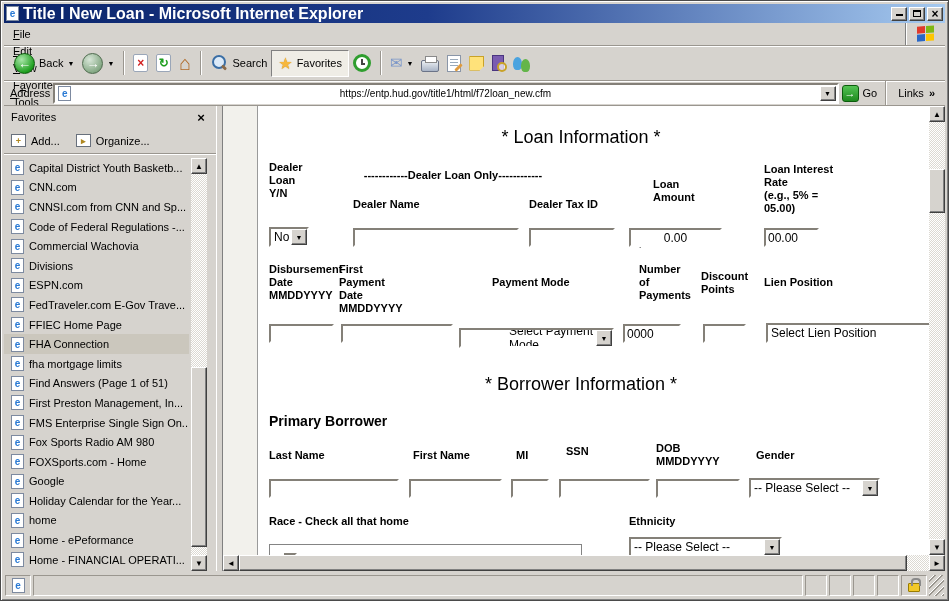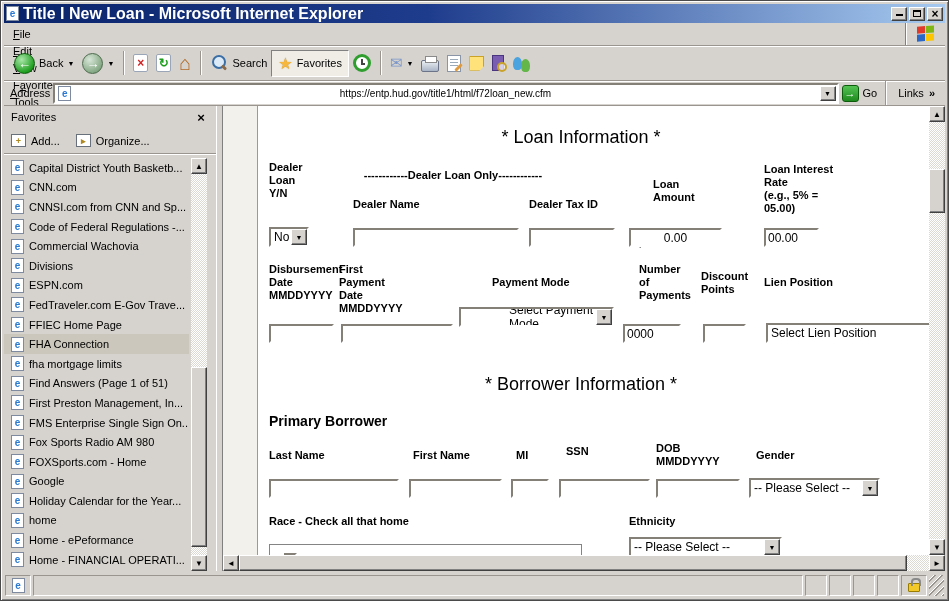--- a/index.html
+++ b/index.html
@@ -414,21 +414,21 @@
         <div class="lbl" style="left:236px;top:170px;margin-left:33px;">Payment Mode</div>
         <div class="lbl" style="left:416px;top:157px;">Number
 of
 Payments</div>
         <div class="lbl" style="left:478px;top:164px;">Discount
 Points</div>
         <div class="lbl" style="left:541px;top:170px;">Lien Position</div>
 
         <input class="tb" style="left: 46px; top: 218px; width: 65px;" readonly="" value="">
         <input class="tb" style="left: 118px; top: 218px; width: 112px;" readonly="" value="">
-        <div class="dd" style="left:236px;top:201px;width:155px;padding-left:48px;">
+        <div class="dd" style="left:236px;top:222px;width:155px;padding-left:48px;">
           <span>Select Payment Mode</span>
           <span class="dd-btn">▼</span>
         </div>
         <input class="tb" style="left: 400px; top: 218px; width: 58px;" readonly="" value="0000">
         <input class="tb" style="left: 480px; top: 218px; width: 43px;" readonly="" value="">
         <div class="dd" style="left:543px;top:217px;width:165px;">
           <span>Select Lien Position</span>
         </div>
 
         <div class="h1" style="top:268px;">* Borrower Information *</div>

